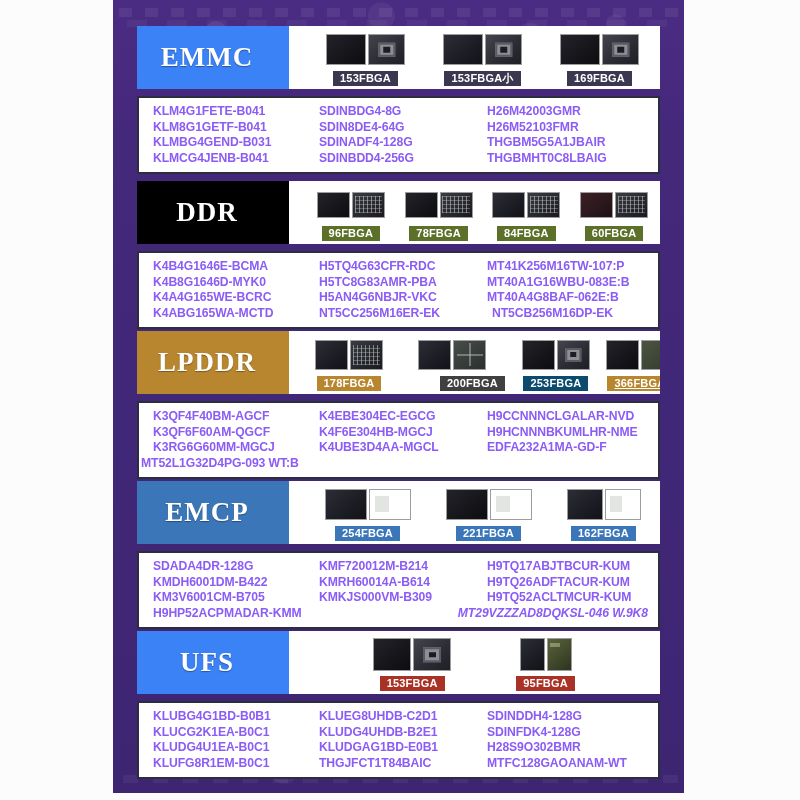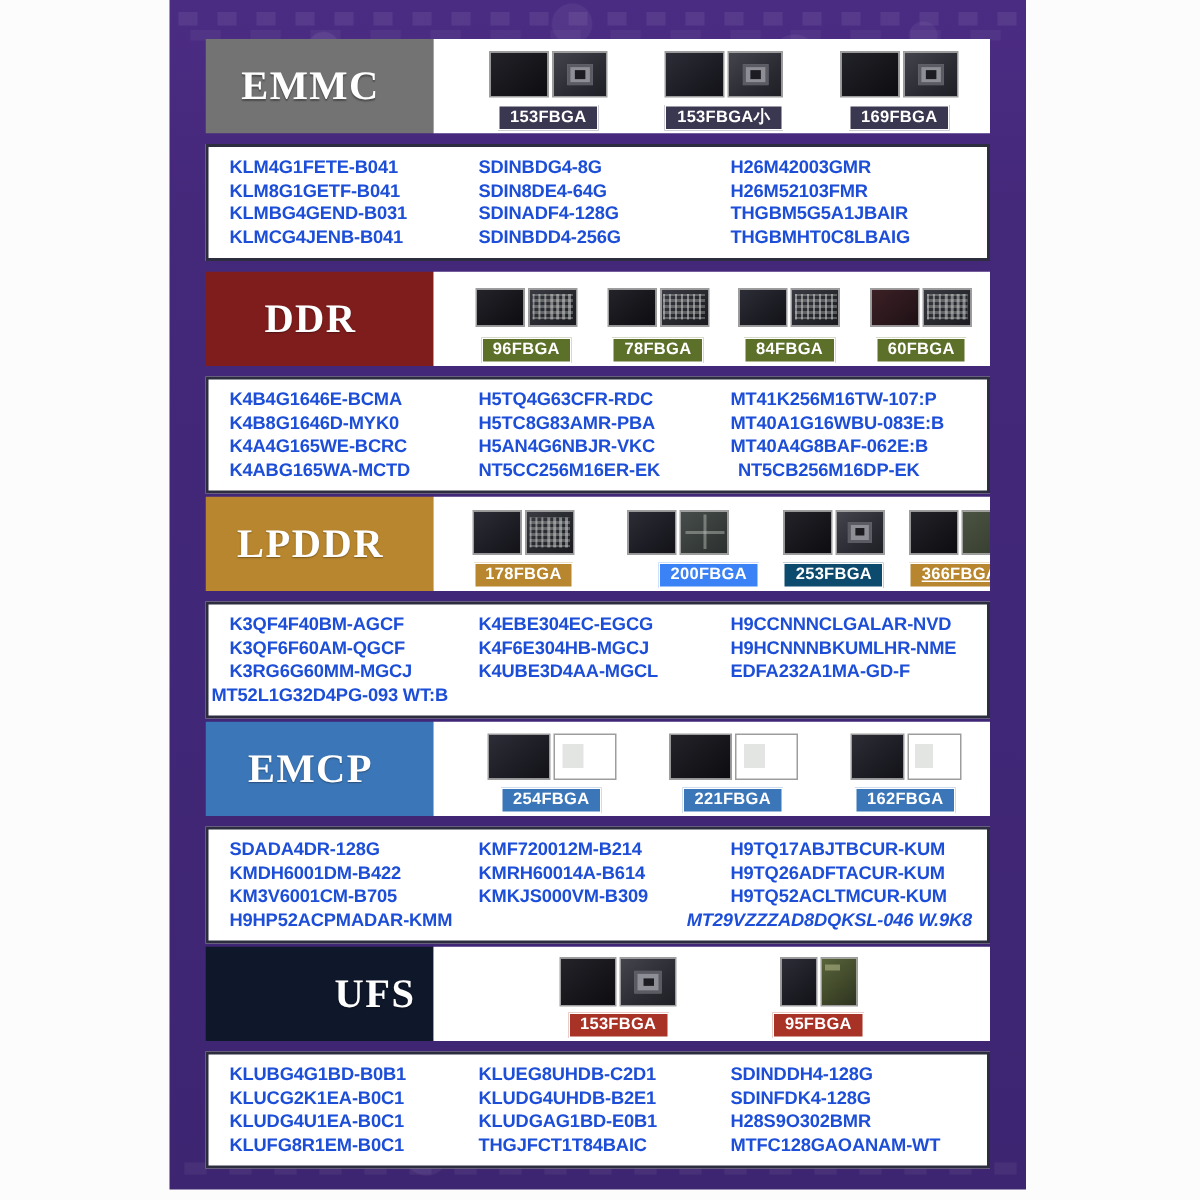--- a/index.html
+++ b/index.html
@@ -169,21 +169,21 @@
     margin-top: 7px;
     background: #ffffff;
     border: 2px solid #2d2d40;
     padding: 6px 2px 6px 2px;
   }
   .listcard .row {
     display: flex;
     line-height: 15.5px;
   }
   .listcard .cell {
-    color: #1d4ed8;
+    color: #8b5cf6;
     font-weight: bold;
     font-size: 12.2px;
     letter-spacing: -0.1px;
     white-space: nowrap;
   }
   .listcard .c1 { flex: 0 0 178px; padding-left: 12px; }
   .listcard .c2 { flex: 0 0 168px; }
   .listcard .c3 { flex: 1; }
   
   .listcard .cwide1 { flex: 0 0 290px; padding-left: 12px; }
@@ -196,21 +196,21 @@
 
 <div id="poster">
 
   <div class="backdrop">
     <div class="chipdots"></div>
     <div class="chipdots2"></div>
   </div>
 
   <div class="section" style="top:26px;">
     <div class="banner">
-      <div class="banner-label" style="background:#737373;color:#3a3750;">
+      <div class="banner-label" style="background:#3b82f6;color:#3a3750;">
         <span style="color:#fff;position:relative;z-index:2;">EMMC</span>
         <span class="arrowtip"></span>
       </div>
       <div class="banner-body">
         <div class="chipgroup">
           <div class="chiprow">
             <div class="chip plain" style="width:40px;height:31px;"></div>
             <div class="chip bga" style="width:37px;height:31px;">
                 <div class="pad"></div>
               </div>
@@ -256,21 +256,21 @@
       <div class="row">
         <div class="cell c1">KLMCG4JENB-B041</div>
         <div class="cell c2">SDINBDD4-256G</div>
         <div class="cell c3">THGBMHT0C8LBAIG</div>
       </div>
     </div>
   </div>
 
   <div class="section" style="top:181px;">
     <div class="banner">
-      <div class="banner-label" style="background:#7f1d1d;color:#5d7029;">
+      <div class="banner-label" style="background:#000000;color:#5d7029;">
         <span style="color:#fff;position:relative;z-index:2;">DDR</span>
         <span class="arrowtip"></span>
       </div>
       <div class="banner-body">
         <div class="chipgroup">
           <div class="chiprow">
             <div class="chip plain" style="width:33px;height:26px;"></div>
             <div class="chip pins" style="width:33px;height:26px;"></div>
           </div>
           <div class="fbga-tag" style="background:#5d7029;">96FBGA</div>
@@ -334,21 +334,21 @@
             <div class="chip plain2" style="width:33px;height:30px;"></div>
             <div class="chip pins" style="width:33px;height:30px;"></div>
           </div>
           <div class="fbga-tag" style="background:#b8862e;">178FBGA</div>
         </div>
         <div class="chipgroup">
           <div class="chiprow">
             <div class="chip plain2" style="width:33px;height:30px;"></div>
             <div class="chip quad" style="width:33px;height:30px;background:linear-gradient(140deg,#474d4a,#2b302e);"></div>
           </div>
-          <div class="fbga-tag" style="background:#3b82f6;margin-left:40px;">200FBGA</div>
+          <div class="fbga-tag" style="background:#404040;margin-left:40px;">200FBGA</div>
         </div>
         <div class="chipgroup">
           <div class="chiprow">
             <div class="chip plain" style="width:33px;height:30px;"></div>
             <div class="chip bga" style="width:33px;height:30px;">
                 <div class="pad"></div>
               </div>
           </div>
           <div class="fbga-tag" style="background:#0c4a6e;">253FBGA</div>
         </div>
@@ -431,21 +431,21 @@
       </div>
       <div class="row">
         <div class="cell cwide1b">H9HP52ACPMADAR-KMM</div>
         <div class="cell cwide2b" style="text-align:right;padding-right:8px;">MT29VZZZAD8DQKSL-046 W.9K8</div>
       </div>
     </div>
   </div>
 
   <div class="section" style="top:631px;">
     <div class="banner">
-      <div class="banner-label" style="background:#0f172a;color:#a93226;justify-content:flex-end;">
+      <div class="banner-label" style="background:#3b82f6;color:#a93226;">
         <span style="color:#fff;position:relative;z-index:2;">UFS</span>
         <span class="arrowtip"></span>
       </div>
       <div class="banner-body" style="justify-content:space-around;padding-left:60px;padding-right:60px;">
         <div class="chipgroup">
           <div class="chiprow">
             <div class="chip plain" style="width:38px;height:33px;"></div>
             <div class="chip bga" style="width:38px;height:33px;">
                 <div class="pad"></div>
               </div>

